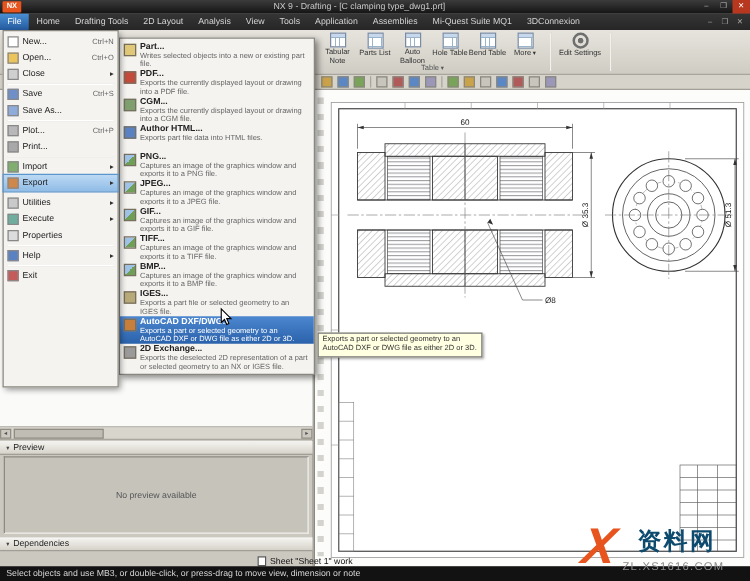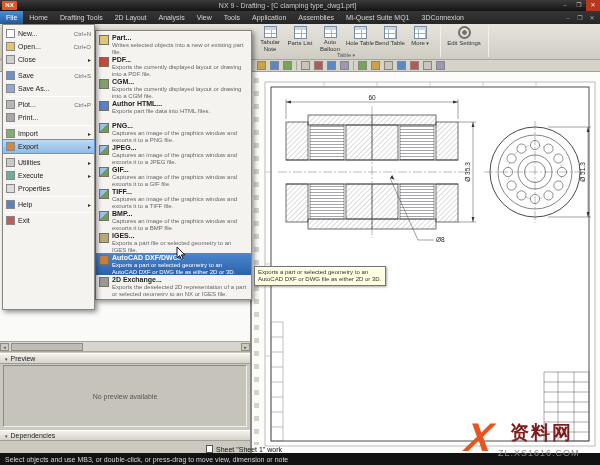--- a/index.html
+++ b/index.html
@@ -89,21 +89,21 @@
   
   .tooltip{position:absolute;left:254px;top:266px;width:132px;background:#ffffe1;border:1px solid #767676;box-shadow:1px 1px 2px rgba(0,0,0,.35);padding:2px 3px;font-size:6px;line-height:7px;color:#333;z-index:60;}
   .cursor{position:absolute;left:176px;top:246px;z-index:65;}
 
   
   .statusbar{position:absolute;left:0;bottom:0;right:0;height:12px;background:#121212;color:#d6d6d6;font-size:7px;display:flex;align-items:center;padding-left:5px;z-index:30;}
 
   
   .watermark{position:absolute;right:2px;bottom:1px;width:132px;height:50px;z-index:70;}
   .wm-x{position:absolute;left:0;top:0;font-size:40px;font-style:italic;font-weight:bold;color:#e8541e;line-height:46px;transform:skew(-8deg);}
-  .wm-name{position:absolute;left:44px;top:6px;font-size:19px;font-weight:bold;color:#7f1d1d;letter-spacing:2px;white-space:nowrap;}
+  .wm-name{position:absolute;left:44px;top:6px;font-size:19px;font-weight:bold;color:#0c4a6e;letter-spacing:2px;white-space:nowrap;}
   .wm-url{position:absolute;left:32px;top:34px;font-size:9px;color:#8a8a8a;letter-spacing:1px;white-space:nowrap;}
 </style>
 </head>
 <body>
 
 <div id="app">
 
   <div class="titlebar">
     <div class="nx-logo">NX</div>
     <div class="tb-title">NX 9 - Drafting - [C clamping type_dwg1.prt]</div>

